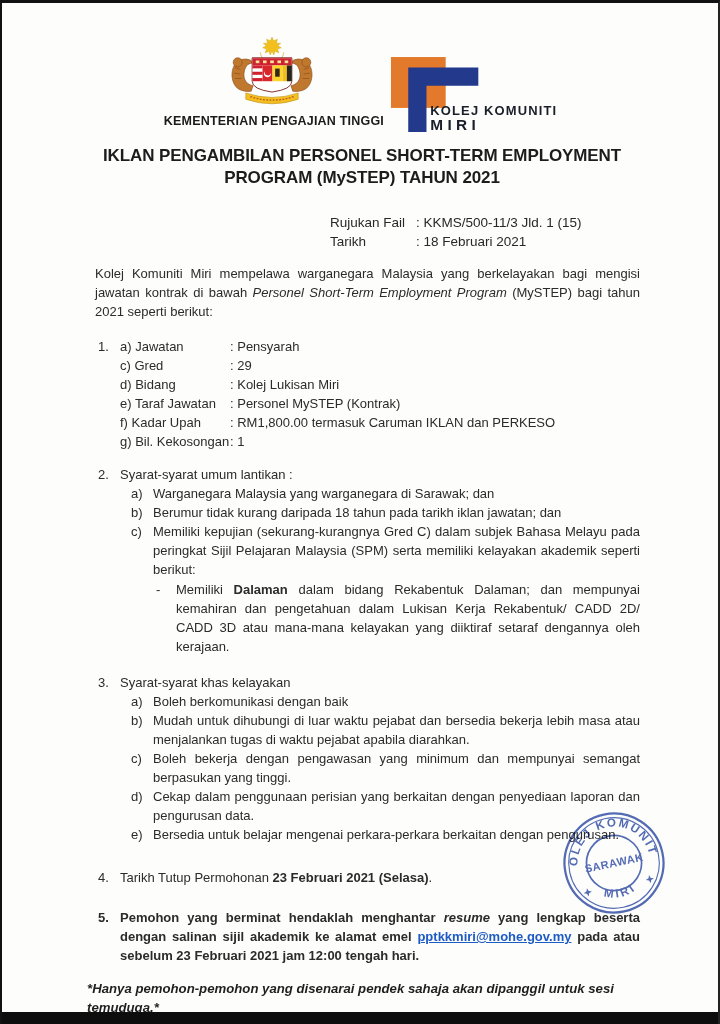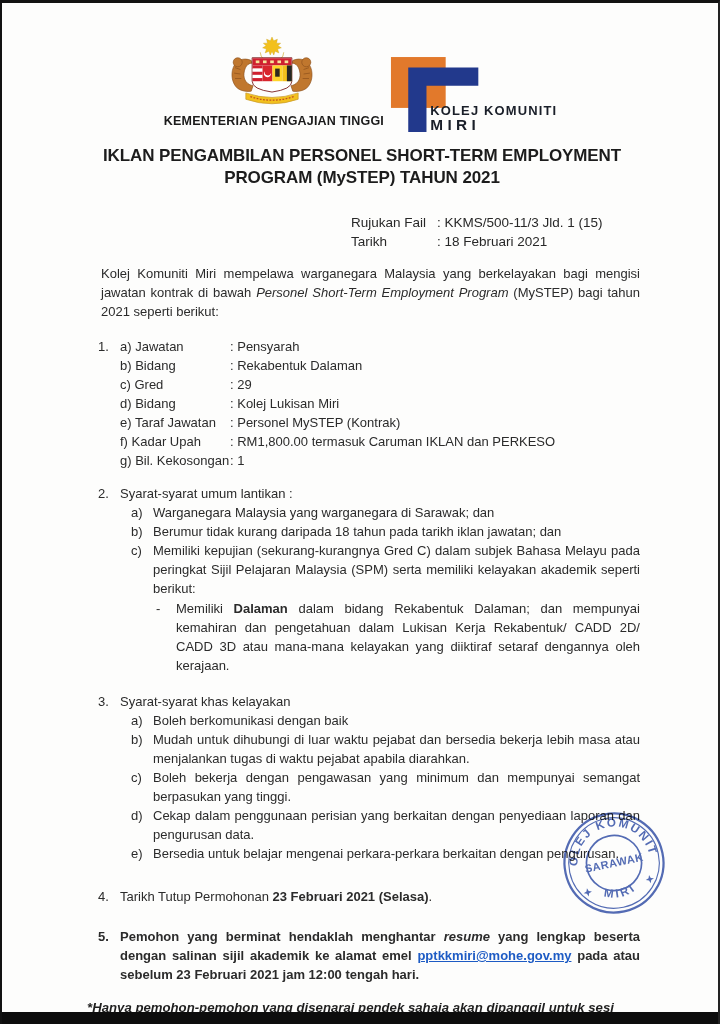--- a/index.html
+++ b/index.html
@@ -16,21 +16,21 @@
   .crest-block{position:absolute;left:158px;top:34px;width:224px;text-align:right;}
   .crest-block svg{display:block;margin:0 auto;}
   .ministry-caption{margin-top:3px;font-size:12.5px;font-weight:bold;color:#1b1b1b;letter-spacing:.2px;}
   .kkm-logo{position:absolute;left:388px;top:48px;}
   
   .doc-title{
     position:absolute;top:142px;left:0;width:720px;text-align:center;
     font-size:17px;font-weight:bold;line-height:21.5px;color:#1c1c1c;letter-spacing:-.1px;
   }
   
-  .ref-block{position:absolute;left:349px;top:210px;font-size:13.5px;line-height:19px;color:#282828;}
+  .ref-block{position:absolute;left:328px;top:210px;font-size:13.5px;line-height:19px;color:#282828;}
   .ref-row .ref-label{display:inline-block;width:86px;}
   
   .content{
     position:absolute;left:85px;top:261px;width:553px;
     font-size:13px;line-height:19px;color:#2b2b2b;text-align:justify;
   }
   .intro{margin-bottom:16px;}
   .it{font-style:italic;}
   .bd{font-weight:bold;}
   .num-item{display:flex;padding-left:11px;margin-bottom:14px;}
@@ -131,32 +131,28 @@
     <div class="ref-row">
       <span class="ref-label">Rujukan Fail</span><span>: KKMS/500-11/3 Jld. 1 (15)</span>
     </div>
     <div class="ref-row">
       <span class="ref-label">Tarikh</span><span>: 18 Februari 2021</span>
     </div>
   </div>
 
   <div class="content">
 
-    <p class="intro" style="margin:0 0 16px 14px;"><span>Kolej Komuniti Miri mempelawa warganegara Malaysia yang berkelayakan bagi mengisi jawatan kontrak di bawah </span><span class="it">Personel Short-Term Employment Program</span><span> (MySTEP) bagi tahun 2021 seperti berikut:</span></p>
+    <p class="intro" style="margin:0 0 16px 8px;"><span>Kolej Komuniti Miri mempelawa warganegara Malaysia yang berkelayakan bagi mengisi jawatan kontrak di bawah </span><span class="it">Personel Short-Term Employment Program</span><span> (MySTEP) bagi tahun 2021 seperti berikut:</span></p>
 
     <div class="num-item">
       <div class="num-marker">1.</div>
       <div class="num-body">
         <div class="field-row">
             <div class="field-label">a) Jawatan</div>
             <div>: Pensyarah</div>
-          </div>
-        <div class="field-row">
-            <div class="field-label">b) Bidang</div>
-            <div>: Rekabentuk Dalaman</div>
           </div>
         <div class="field-row">
             <div class="field-label">c) Gred</div>
             <div>: 29</div>
           </div>
         <div class="field-row">
             <div class="field-label">d) Bidang</div>
             <div>: Kolej Lukisan Miri</div>
           </div>
         <div class="field-row">

